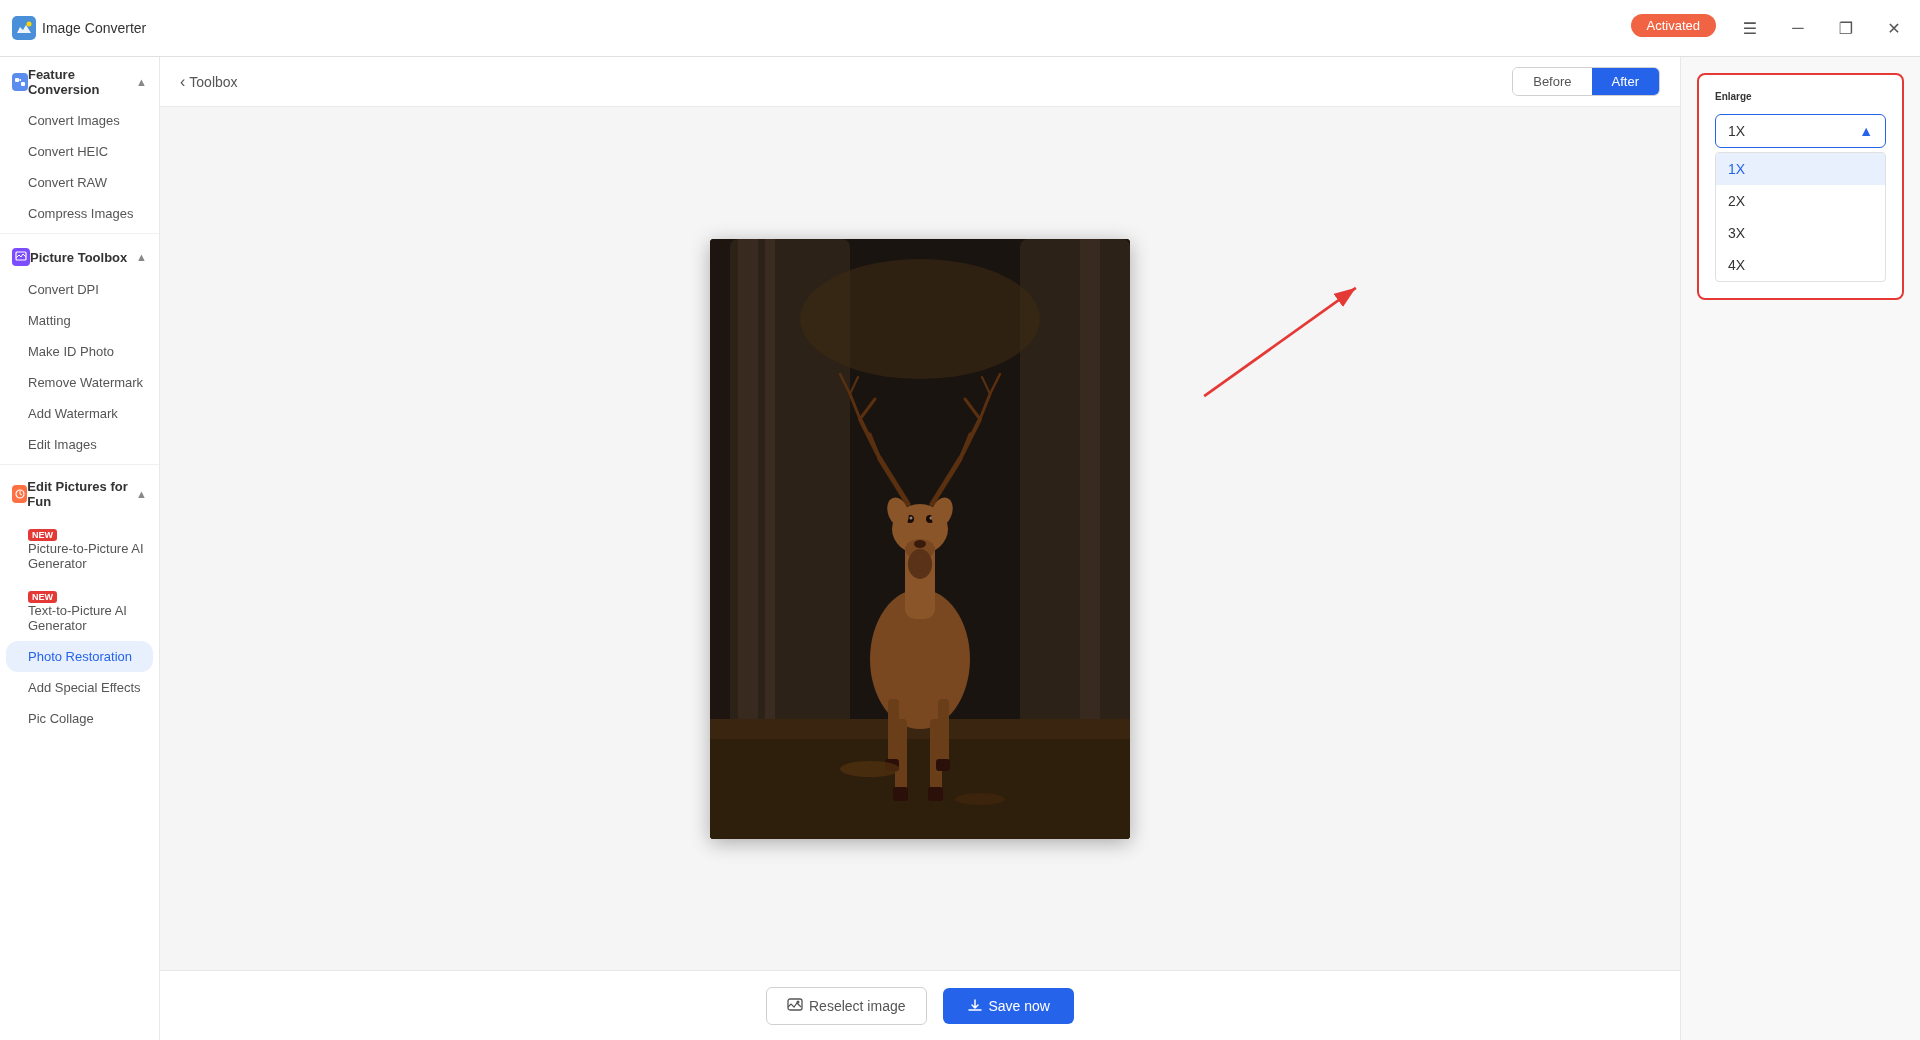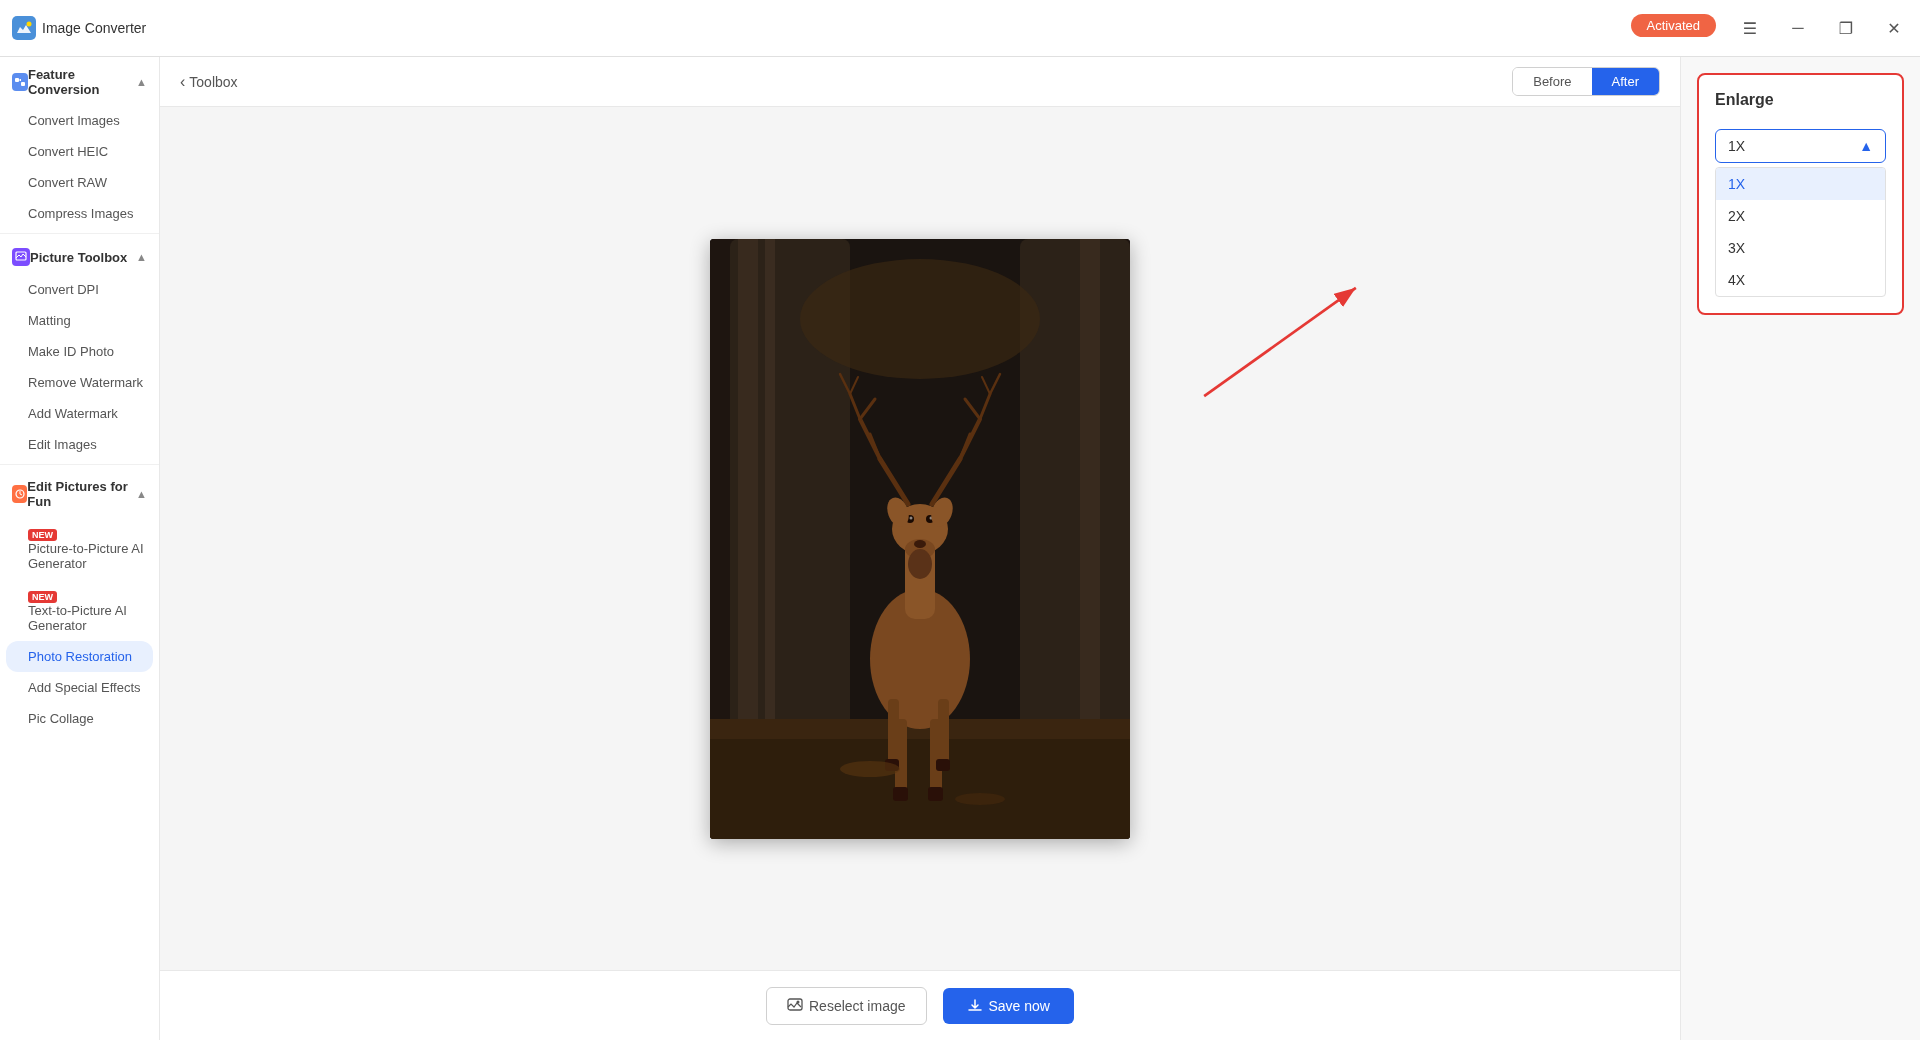--- a/index.html
+++ b/index.html
@@ -261,24 +261,24 @@
       flex-shrink: 0;
       position: relative;
     }
     .enlarge-box {
       border: 2px solid #e53935;
       border-radius: 8px;
       padding: 16px;
       background: #fff;
     }
     .enlarge-title {
-      font-size: 16px;
+      font-size: 10px;
       font-weight: 600;
       color: #333;
-      margin-bottom: 20px;
+      margin-bottom: 12px;
     }
     .enlarge-dropdown {
       position: relative;
     }
     .enlarge-select-display {
       border: 1.5px solid #2563eb;
       border-radius: 6px;
       padding: 8px 12px;
       font-size: 14px;
       color: #333;

